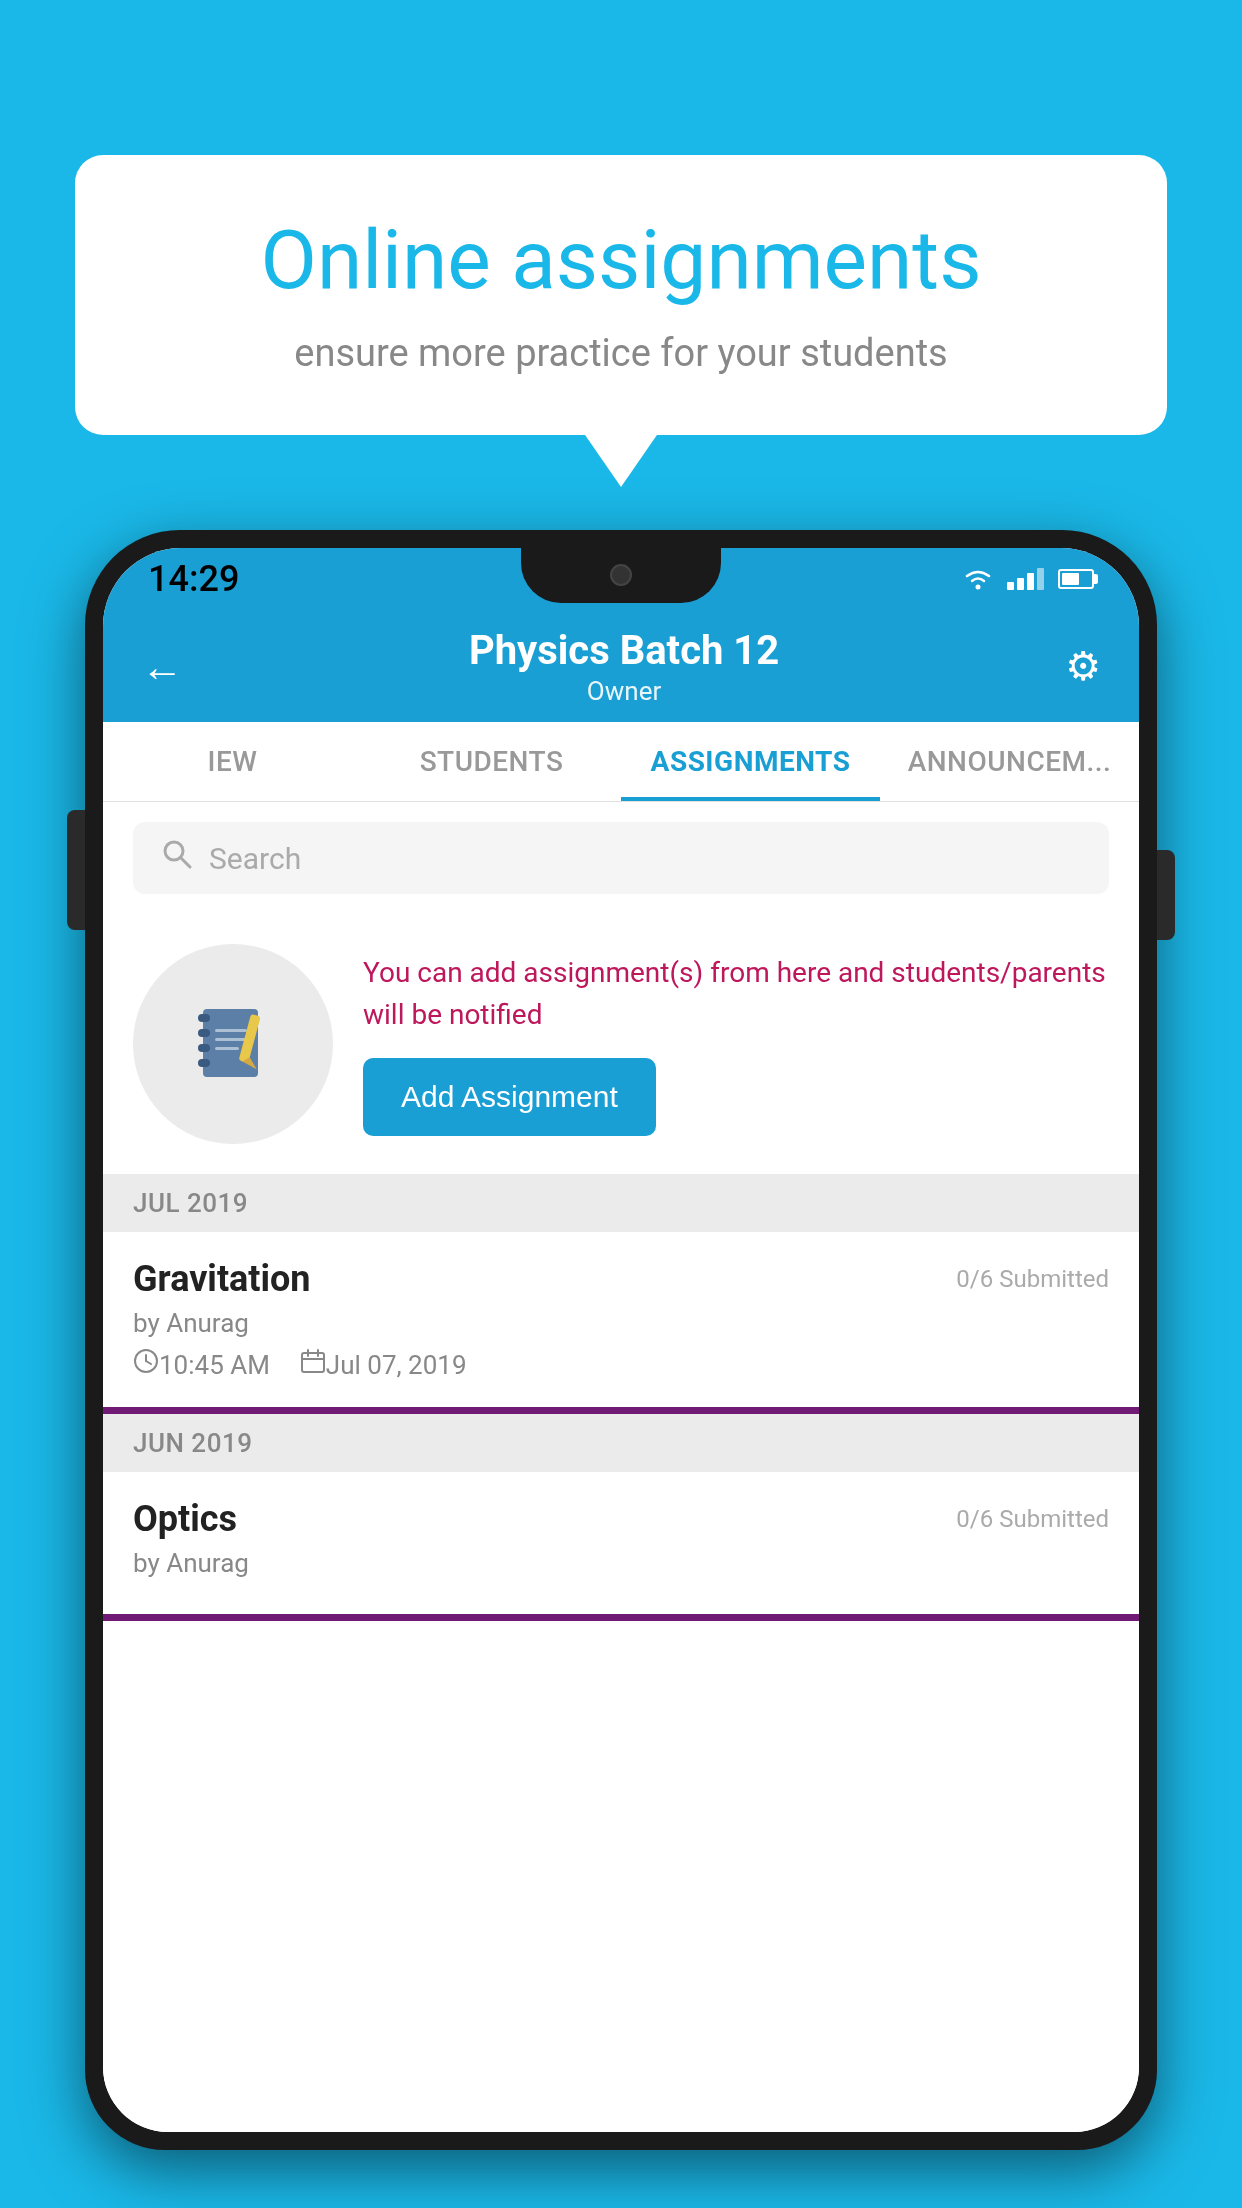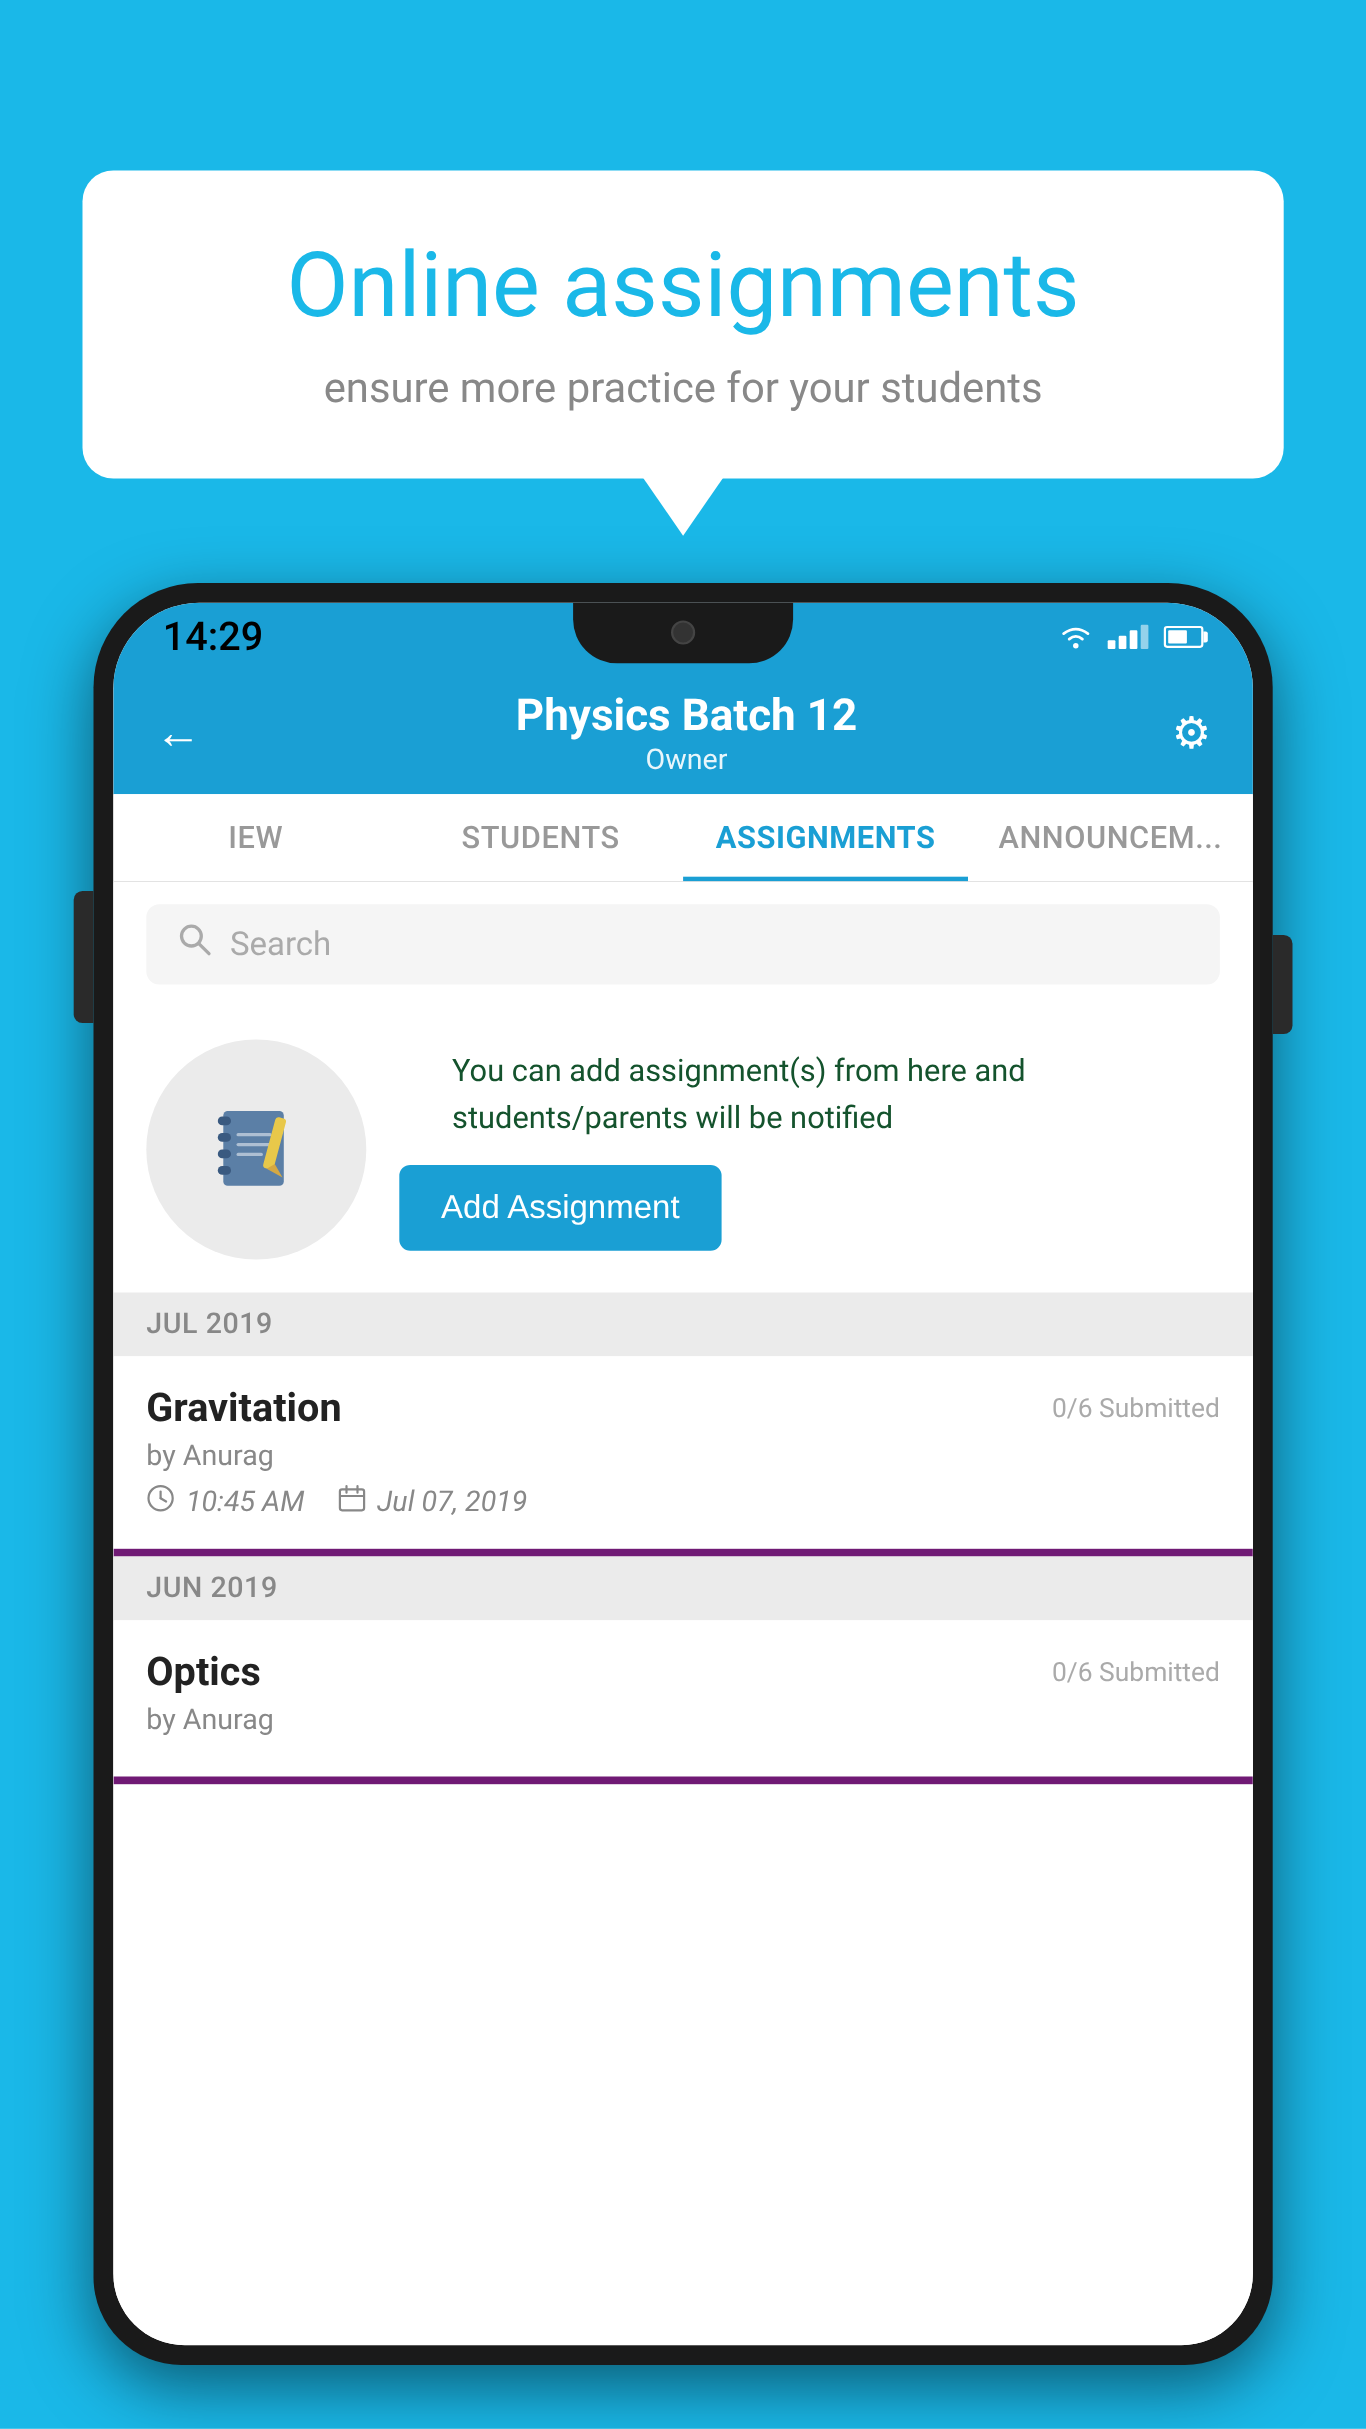--- a/index.html
+++ b/index.html
@@ -328,24 +328,23 @@
       align-items: center;
       justify-content: center;
     }
 
     .promo-content {
       flex: 1;
     }
 
     .promo-text {
       font-size: 28px;
-      color: #14532d;
+      color: #be185d;
       line-height: 1.5;
       margin-bottom: 22px;
-      margin-left: 48px;
     }
 
     .add-assignment-btn {
       background: #1a9fd4;
       color: white;
       border: none;
       border-radius: 10px;
       padding: 22px 38px;
       font-size: 30px;
       font-weight: 500;
@@ -396,24 +395,22 @@
 
     .assignment-meta {
       display: flex;
       align-items: center;
       gap: 30px;
     }
 
     .meta-item {
       display: flex;
       align-items: center;
-      gap: 10px;
       font-size: 26px;
       color: #888;
-      font-style: italic;
     }
 
     .meta-icon {
       font-size: 28px;
       color: #888;
     }
 
     
     .notebook-svg {
       width: 100px;

